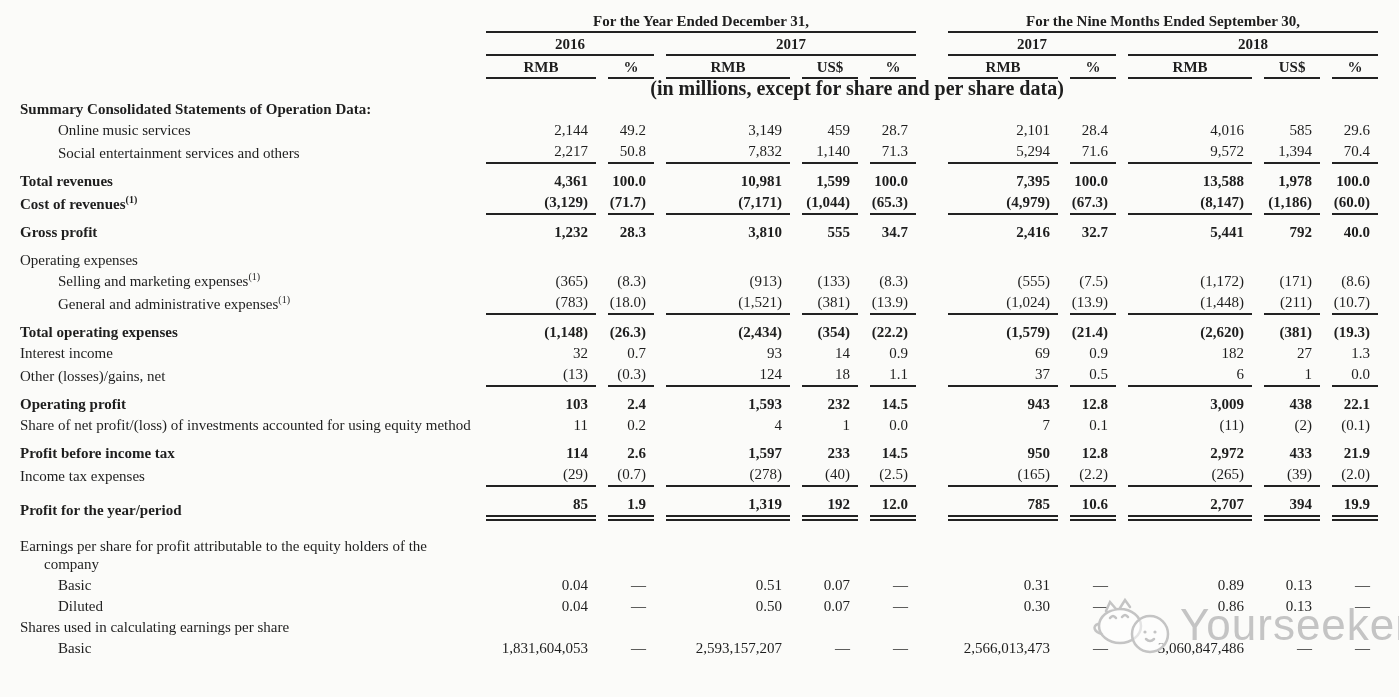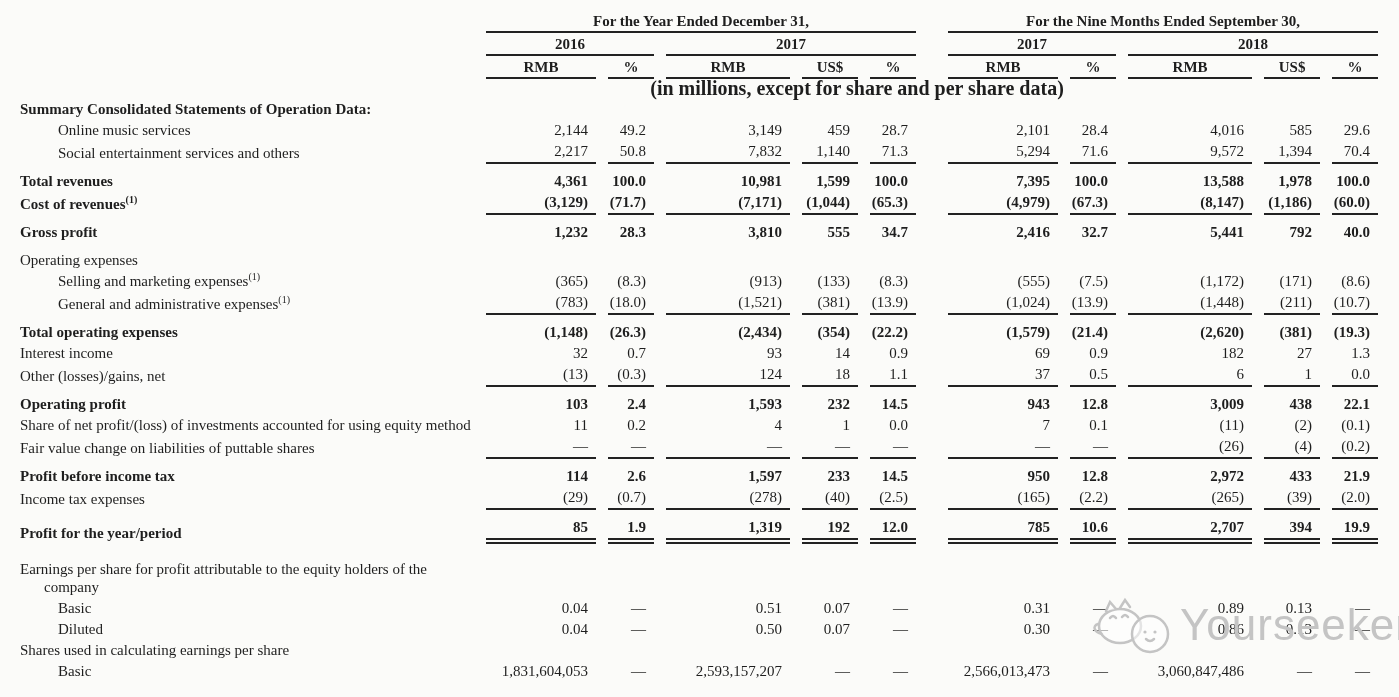--- a/index.html
+++ b/index.html
@@ -292,34 +292,20 @@
         <td class="v">4</td>
         <td class="v">1</td>
         <td class="v">0.0</td>
         <td></td>
         <td class="v">7</td>
         <td class="v">0.1</td>
         <td class="v">(11)</td>
         <td class="v">(2)</td>
         <td class="v">(0.1)</td>
       </tr>
-      <tr class="rule-single">
-        <td class="label ind0"><span>Fair value change on liabilities of puttable shares</span></td>
-        <td class="v">—</td>
-        <td class="v">—</td>
-        <td class="v">—</td>
-        <td class="v">—</td>
-        <td class="v">—</td>
-        <td></td>
-        <td class="v">—</td>
-        <td class="v">—</td>
-        <td class="v">(26)</td>
-        <td class="v">(4)</td>
-        <td class="v">(0.2)</td>
-      </tr>
       <tr class="bold sp-s">
         <td class="label ind0"><span>Profit before income tax</span></td>
         <td class="v">114</td>
         <td class="v">2.6</td>
         <td class="v">1,597</td>
         <td class="v">233</td>
         <td class="v">14.5</td>
         <td></td>
         <td class="v">950</td>
         <td class="v">12.8</td>

